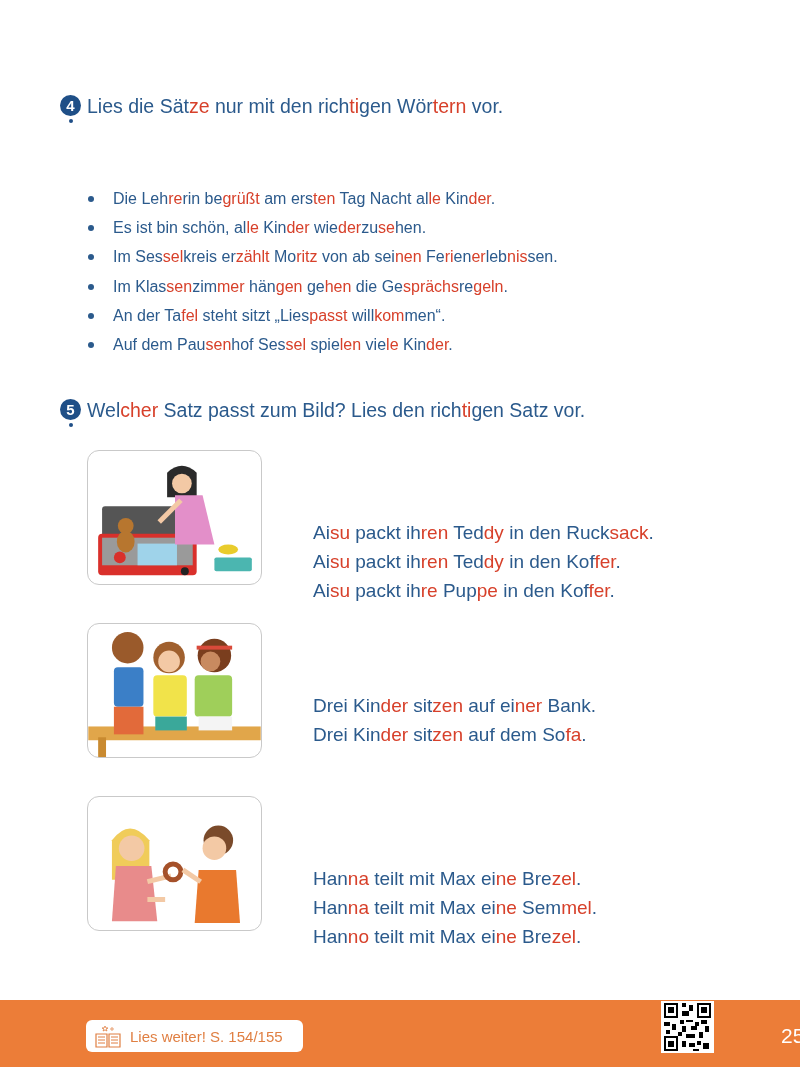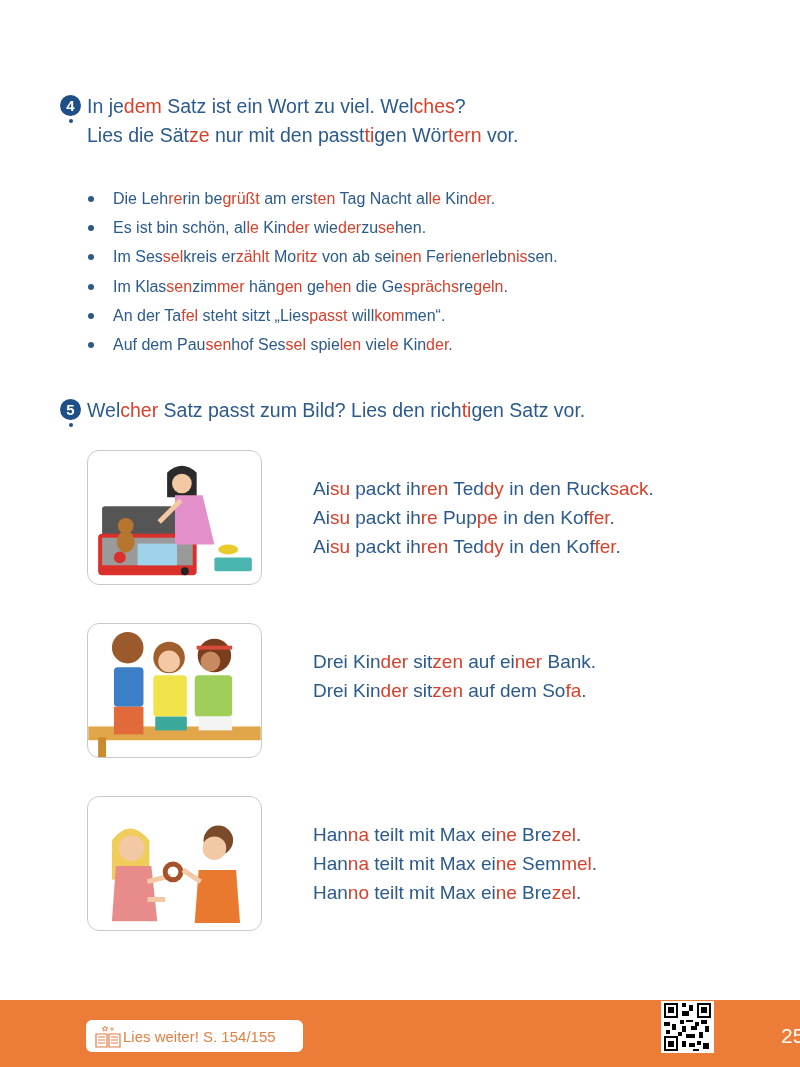--- a/index.html
+++ b/index.html
@@ -23,40 +23,39 @@
     .bullets li::before {
       content: ""; position: absolute; left: 0; top: 12px; width: 6px; height: 6px; border-radius: 50%; background: #2b5a8c;
     }
 
     .pic-card {
       position: absolute; left: 87px; width: 175px; height: 135px; border: 1px solid #c9c9c9; border-radius: 12px;
       background: #fff; overflow: hidden;
     }
     .pic-card svg { width: 100%; height: 100%; display: block; }
 
-    .choices { position: absolute; left: 313px; font-size: 19px; line-height: 29.2px; }
+    .choices { position: absolute; left: 313px; font-size: 19px; line-height: 29.2px; margin-top: 44px; }
     .choices div { white-space: nowrap; cursor: pointer; }
 
     .footer { position: absolute; left: 0; top: 1000px; width: 800px; height: 67px; background: #ec7d38; }
     .read-more {
       position: absolute; left: 86px; top: 20px; width: 217px; height: 32px; background: #fff; border-radius: 6px;
-      display: flex; align-items: center; padding-left: 8px; gap: 1px; color: #e07f42; font-size: 15px;
+      display: flex; align-items: center; padding-left: 8px; gap: 8px; color: #e07f42; font-size: 15px;
     }
     .read-more svg { width: 28px; height: 26px; }
     .qr { position: absolute; left: 661px; top: 1px; width: 53px; height: 52px; background: #fff; }
     .qr svg { width: 100%; height: 100%; display: block; }
     .page-num { position: absolute; left: 748px; top: 24px; font-size: 21px; color: #fff; margin-left: 33px; }
   </style>
 </head>
 <body>
 
 <div class="task-head" style="top:92px;">
   <div class="task-num">4</div>
-  <div class="task-text"><span class="seg-b">In je</span><span class="seg-r">dem</span><span class="seg-b"> Satz ist ein Wort zu viel. Wel</span><span class="seg-r">ches</span><span class="seg-b">?</span></div>
-  <div class="task-text"><span class="seg-b">Lies die Sät</span><span class="seg-r">ze</span><span class="seg-b"> nur mit den passt</span><span class="seg-r">ti</span><span class="seg-b">gen Wör</span><span class="seg-r">tern</span><span class="seg-b"> vor.</span></div>
+  <div class="task-text"><span class="seg-b">Lies die Sät</span><span class="seg-r">ze</span><span class="seg-b"> nur mit den rich</span><span class="seg-r">ti</span><span class="seg-b">gen Wör</span><span class="seg-r">tern</span><span class="seg-b"> vor.</span></div>
 </div>
 
 <ul class="bullets">
   <li><span class="seg-b">Die Leh</span><span class="seg-r">re</span><span class="seg-b">rin be</span><span class="seg-r">grüßt</span><span class="seg-b"> am ers</span><span class="seg-r">ten</span><span class="seg-b"> Tag Nacht al</span><span class="seg-r">le</span><span class="seg-b"> Kin</span><span class="seg-r">der</span><span class="seg-b">.</span></li>
   <li><span class="seg-b">Es ist bin schön, al</span><span class="seg-r">le</span><span class="seg-b"> Kin</span><span class="seg-r">der</span><span class="seg-b"> wie</span><span class="seg-r">der</span><span class="seg-b">zu</span><span class="seg-r">se</span><span class="seg-b">hen.</span></li>
   <li><span class="seg-b">Im Ses</span><span class="seg-r">sel</span><span class="seg-b">kreis er</span><span class="seg-r">zählt</span><span class="seg-b"> Mo</span><span class="seg-r">ritz</span><span class="seg-b"> von ab sei</span><span class="seg-r">nen</span><span class="seg-b"> Fe</span><span class="seg-r">ri</span><span class="seg-b">en</span><span class="seg-r">er</span><span class="seg-b">leb</span><span class="seg-r">nis</span><span class="seg-b">sen.</span></li>
   <li><span class="seg-b">Im Klas</span><span class="seg-r">sen</span><span class="seg-b">zim</span><span class="seg-r">mer</span><span class="seg-b"> hän</span><span class="seg-r">gen</span><span class="seg-b"> ge</span><span class="seg-r">hen</span><span class="seg-b"> die Ge</span><span class="seg-r">sprächs</span><span class="seg-b">re</span><span class="seg-r">geln</span><span class="seg-b">.</span></li>
   <li><span class="seg-b">An der Ta</span><span class="seg-r">fel</span><span class="seg-b"> steht sitzt „Lies</span><span class="seg-r">passt</span><span class="seg-b"> will</span><span class="seg-r">kom</span><span class="seg-b">men“.</span></li>
   <li><span class="seg-b">Auf dem Pau</span><span class="seg-r">sen</span><span class="seg-b">hof Ses</span><span class="seg-r">sel</span><span class="seg-b"> spie</span><span class="seg-r">len</span><span class="seg-b"> vie</span><span class="seg-r">le</span><span class="seg-b"> Kin</span><span class="seg-r">der</span><span class="seg-b">.</span></li>
 </ul>
@@ -79,22 +78,22 @@
     <circle cx="95" cy="33" r="10" fill="#f3c9a5"></circle>
     <path d="M88 45 l28 0 l12 50 l-40 0 z" fill="#e38fc9"></path>
     <path d="M72 72 l22 -22" stroke="#f3c9a5" stroke-width="5"></path>
     <ellipse cx="142" cy="100" rx="10" ry="5" fill="#e9cc2c"></ellipse>
     <rect x="128" y="108" width="38" height="14" fill="#4bb6b0" rx="2"></rect>
     <circle cx="98" cy="122" r="4" fill="#222"></circle>
   </svg>
 </div>
 <div class="choices" style="top:474px;">
   <div><span class="seg-b">Ai</span><span class="seg-r">su</span><span class="seg-b"> packt ih</span><span class="seg-r">ren</span><span class="seg-b"> Ted</span><span class="seg-r">dy</span><span class="seg-b"> in den Ruck</span><span class="seg-r">sack</span><span class="seg-b">.</span></div>
+  <div><span class="seg-b">Ai</span><span class="seg-r">su</span><span class="seg-b"> packt ih</span><span class="seg-r">ren</span><span class="seg-b"> Ted</span><span class="seg-r">dy</span><span class="seg-b"> in den Kof</span><span class="seg-r">fer</span><span class="seg-b">.</span></div>
   <div><span class="seg-b">Ai</span><span class="seg-r">su</span><span class="seg-b"> packt ih</span><span class="seg-r">re</span><span class="seg-b"> Pup</span><span class="seg-r">pe</span><span class="seg-b"> in den Kof</span><span class="seg-r">fer</span><span class="seg-b">.</span></div>
-  <div><span class="seg-b">Ai</span><span class="seg-r">su</span><span class="seg-b"> packt ih</span><span class="seg-r">ren</span><span class="seg-b"> Ted</span><span class="seg-r">dy</span><span class="seg-b"> in den Kof</span><span class="seg-r">fer</span><span class="seg-b">.</span></div>
 </div>
 
 <div class="pic-card" style="top:623px;">
   <svg viewBox="0 0 175 135">
     <rect x="0" y="104" width="175" height="14" fill="#e1a64a"></rect>
     <rect x="10" y="115" width="8" height="20" fill="#c98a30"></rect>
     <circle cx="40" cy="24" r="16" fill="#9a5a2b"></circle>
     <rect x="26" y="44" width="30" height="40" fill="#3b7fc7" rx="4"></rect>
     <rect x="26" y="84" width="30" height="28" fill="#e26a3a"></rect>
     <circle cx="82" cy="34" r="16" fill="#a0602e"></circle>

